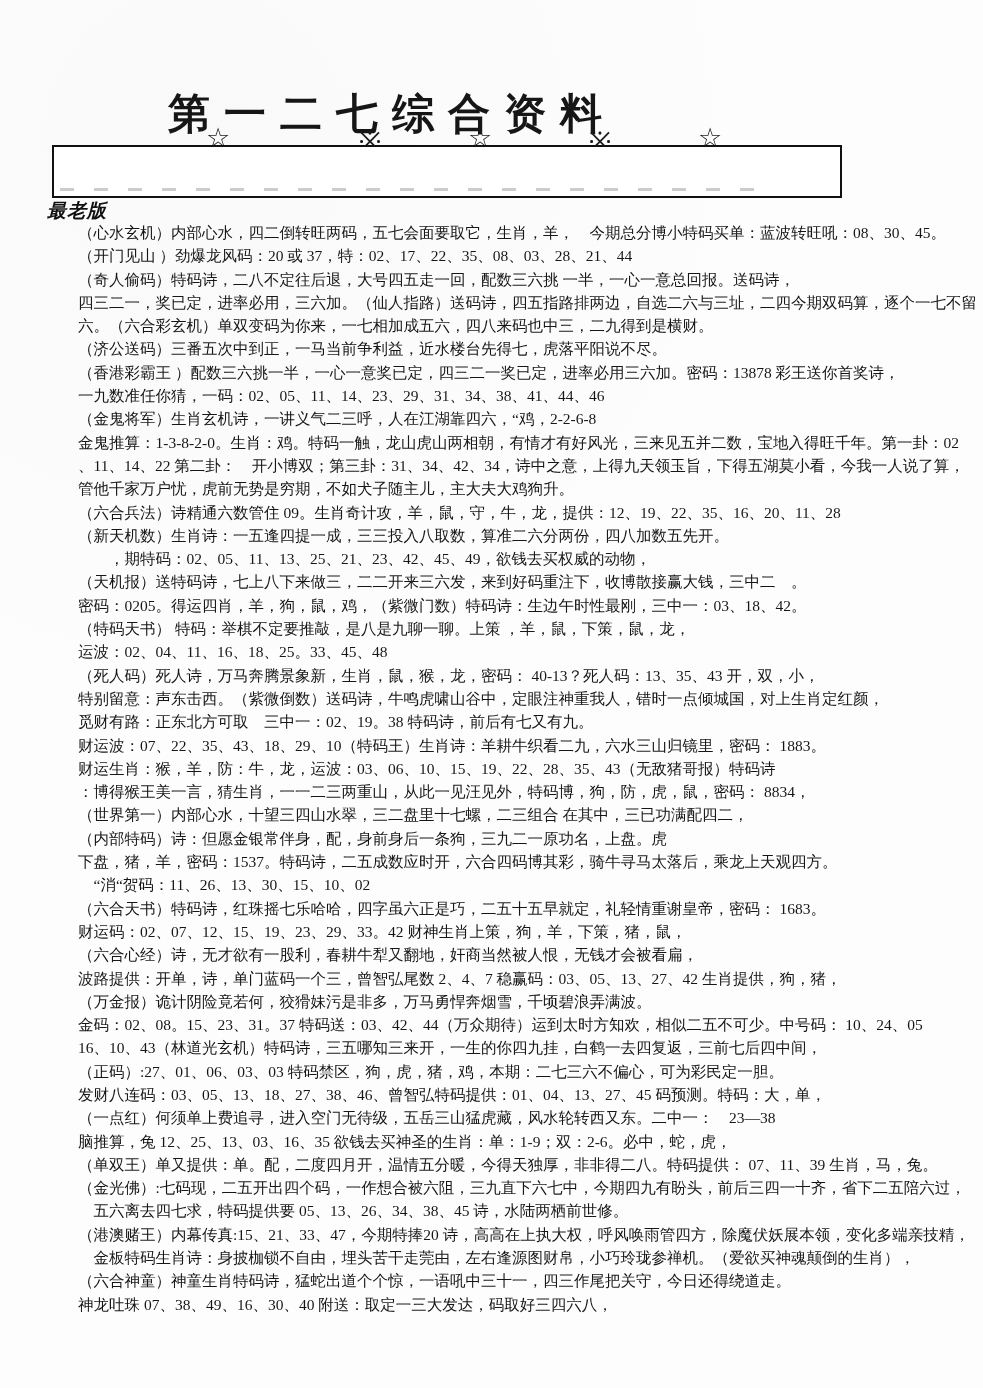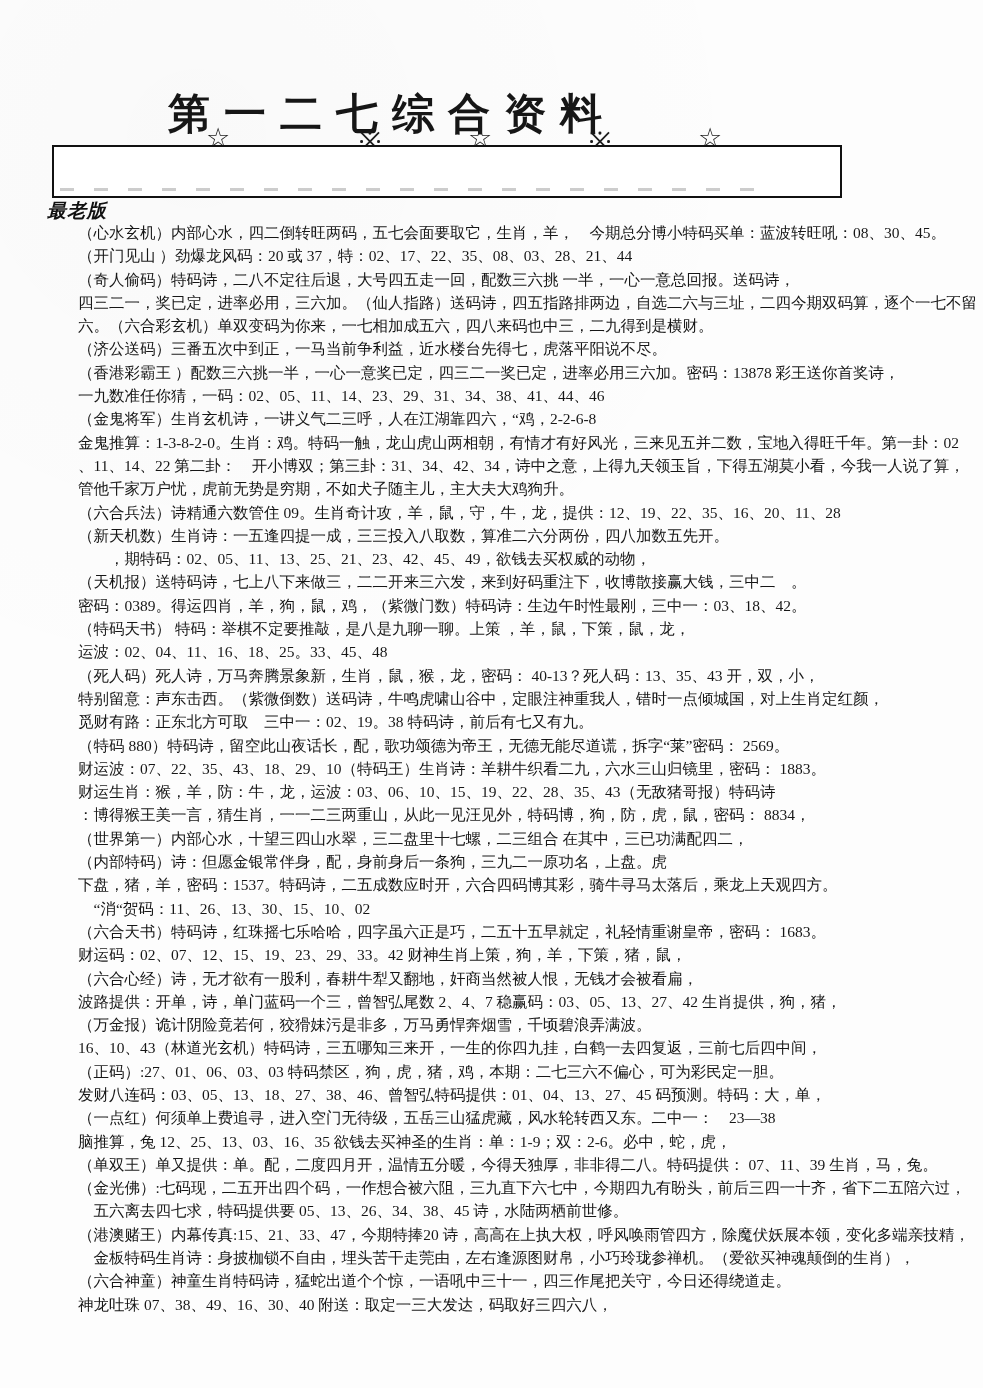--- a/index.html
+++ b/index.html
@@ -115,39 +115,39 @@
       <div class="line">（香港彩霸王 ）配数三六挑一半，一心一意奖已定，四三二一奖已定，进率必用三六加。密码：13878 彩王送你首奖诗，</div>
       <div class="line">一九数准任你猜，一码：02、05、11、14、23、29、31、34、38、41、44、46</div>
       <div class="line">（金鬼将军）生肖玄机诗，一讲义气二三呼，人在江湖靠四六，“鸡，2-2-6-8</div>
       <div class="line">金鬼推算：1-3-8-2-0。生肖：鸡。特码一触，龙山虎山两相朝，有情才有好风光，三来见五并二数，宝地入得旺千年。第一卦：02</div>
       <div class="line">、11、14、22 第二卦：　开小博双；第三卦：31、34、42、34，诗中之意，上得九天领玉旨，下得五湖莫小看，今我一人说了算，</div>
       <div class="line">管他千家万户忧，虎前无势是穷期，不如犬子随主儿，主大夫大鸡狗升。</div>
       <div class="line">（六合兵法）诗精通六数管住 09。生肖奇计攻，羊，鼠，守，牛，龙，提供：12、19、22、35、16、20、11、28</div>
       <div class="line">（新天机数）生肖诗：一五逢四提一成，三三投入八取数，算准二六分两份，四八加数五先开。</div>
       <div class="line">　　，期特码：02、05、11、13、25、21、23、42、45、49，欲钱去买权威的动物，</div>
       <div class="line">（天机报）送特码诗，七上八下来做三，二二开来三六发，来到好码重注下，收博散接赢大钱，三中二　。</div>
-      <div class="line">密码：0389。得运四肖，羊，狗，鼠，鸡，（紫微门数）特码诗：生边午时性最刚，三中一：03、18、42。</div>
+      <div class="line">密码：0205。得运四肖，羊，狗，鼠，鸡，（紫微门数）特码诗：生边午时性最刚，三中一：03、18、42。</div>
       <div class="line">（特码天书） 特码：举棋不定要推敲，是八是九聊一聊。上策 ，羊，鼠，下策，鼠，龙，</div>
       <div class="line">运波：02、04、11、16、18、25。33、45、48</div>
       <div class="line">（死人码）死人诗，万马奔腾景象新，生肖，鼠，猴，龙，密码： 40-13？死人码：13、35、43 开，双，小，</div>
       <div class="line">特别留意：声东击西。（紫微倒数）送码诗，牛鸣虎啸山谷中，定眼注神重我人，错时一点倾城国，对上生肖定红颜，</div>
       <div class="line">觅财有路：正东北方可取　三中一：02、19。38 特码诗，前后有七又有九。</div>
-      <div class="line">（特码 880）特码诗，留空此山夜话长，配，歌功颂德为帝王，无德无能尽道谎，拆字“莱”密码： 2569。</div>
       <div class="line">财运波：07、22、35、43、18、29、10（特码王）生肖诗：羊耕牛织看二九，六水三山归镜里，密码： 1883。</div>
       <div class="line">财运生肖：猴，羊，防：牛，龙，运波：03、06、10、15、19、22、28、35、43（无敌猪哥报）特码诗</div>
       <div class="line">：博得猴王美一言，猜生肖，一一二三两重山，从此一见汪见外，特码博，狗，防，虎，鼠，密码： 8834，</div>
       <div class="line">（世界第一）内部心水，十望三四山水翠，三二盘里十七螺，二三组合 在其中，三已功满配四二，</div>
       <div class="line">（内部特码）诗：但愿金银常伴身，配，身前身后一条狗，三九二一原功名，上盘。虎</div>
       <div class="line">下盘，猪，羊，密码：1537。特码诗，二五成数应时开，六合四码博其彩，骑牛寻马太落后，乘龙上天观四方。</div>
       <div class="line">　“消“贺码：11、26、13、30、15、10、02</div>
       <div class="line">（六合天书）特码诗，红珠摇七乐哈哈，四字虽六正是巧，二五十五早就定，礼轻情重谢皇帝，密码： 1683。</div>
       <div class="line">财运码：02、07、12、15、19、23、29、33。42 财神生肖上策，狗，羊，下策，猪，鼠，</div>
       <div class="line">（六合心经）诗，无才欲有一股利，春耕牛犁又翻地，奸商当然被人恨，无钱才会被看扁，</div>
       <div class="line">波路提供：开单，诗，单门蓝码一个三，曾智弘尾数 2、4、7 稳赢码：03、05、13、27、42 生肖提供，狗，猪，</div>
       <div class="line">（万金报）诡计阴险竟若何，狡猾妹污是非多，万马勇悍奔烟雪，千顷碧浪弄满波。</div>
+      <div class="line">金码：02、08。15、23、31。37 特码送：03、42、44（万众期待）运到太时方知欢，相似二五不可少。中号码： 10、24、05</div>
       <div class="line">16、10、43（林道光玄机）特码诗，三五哪知三来开，一生的你四九挂，白鹤一去四复返，三前七后四中间，</div>
       <div class="line">（正码）:27、01、06、03、03 特码禁区，狗，虎，猪，鸡，本期：二七三六不偏心，可为彩民定一胆。</div>
       <div class="line">发财八连码：03、05、13、18、27、38、46、曾智弘特码提供：01、04、13、27、45 码预测。特码：大，单，</div>
       <div class="line">（一点红）何须单上费追寻，进入空门无待级，五岳三山猛虎藏，风水轮转西又东。二中一：　23—38</div>
       <div class="line">脑推算，兔 12、25、13、03、16、35 欲钱去买神圣的生肖：单：1-9；双：2-6。必中，蛇，虎，</div>
       <div class="line">（单双王）单又提供：单。配，二度四月开，温情五分暖，今得天独厚，非非得二八。特码提供： 07、11、39 生肖，马，兔。</div>
       <div class="line">（金光佛）:七码现，二五开出四个码，一作想合被六阻，三九直下六七中，今期四九有盼头，前后三四一十齐，省下二五陪六过，</div>
       <div class="line">　五六离去四七求，特码提供要 05、13、26、34、38、45 诗，水陆两栖前世修。</div>
       <div class="line">（港澳赌王）内幕传真:15、21、33、47，今期特捧20 诗，高高在上执大权，呼风唤雨管四方，除魔伏妖展本领，变化多端亲技精，</div>
       <div class="line">　金板特码生肖诗：身披枷锁不自由，埋头苦干走莞由，左右逢源图财帛，小巧玲珑参禅机。（爱欲买神魂颠倒的生肖），</div>

